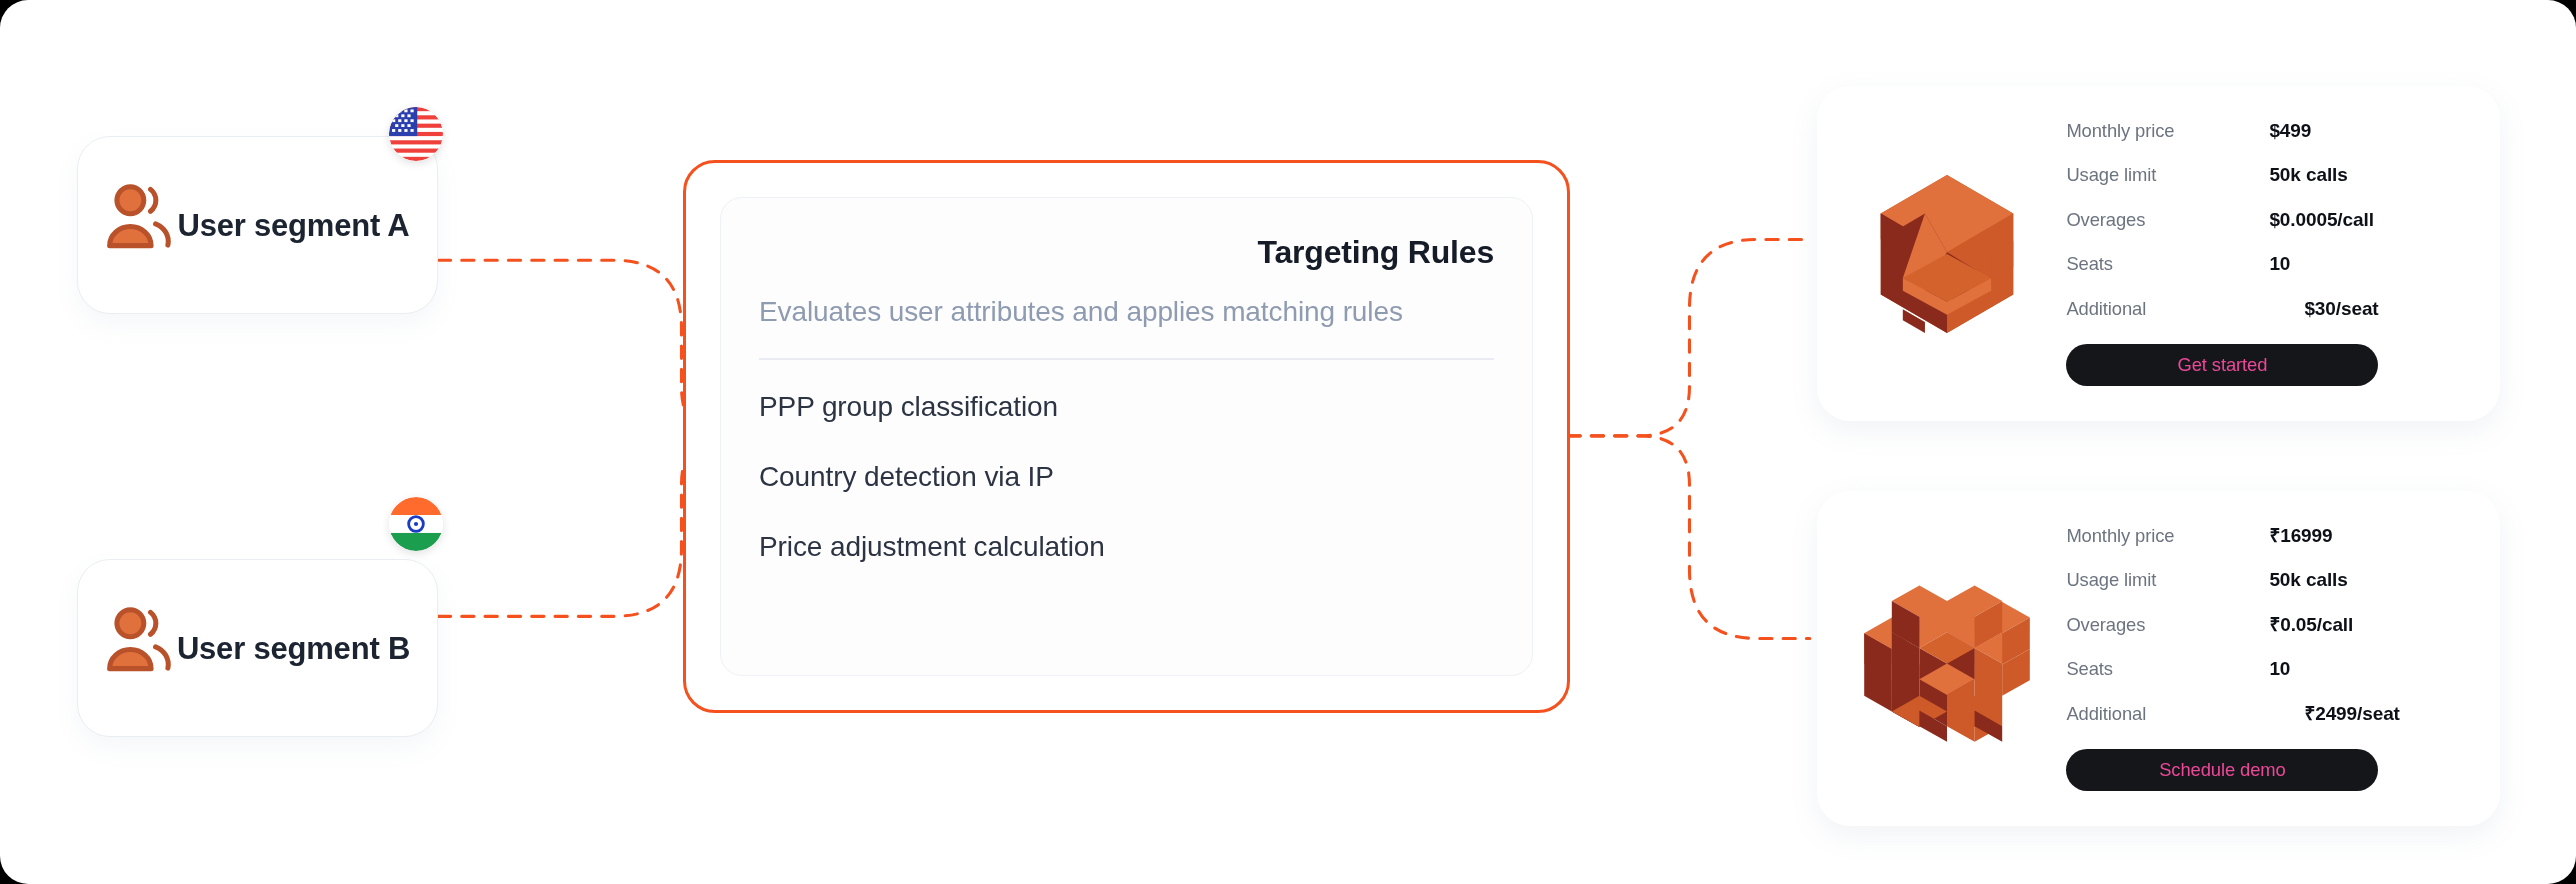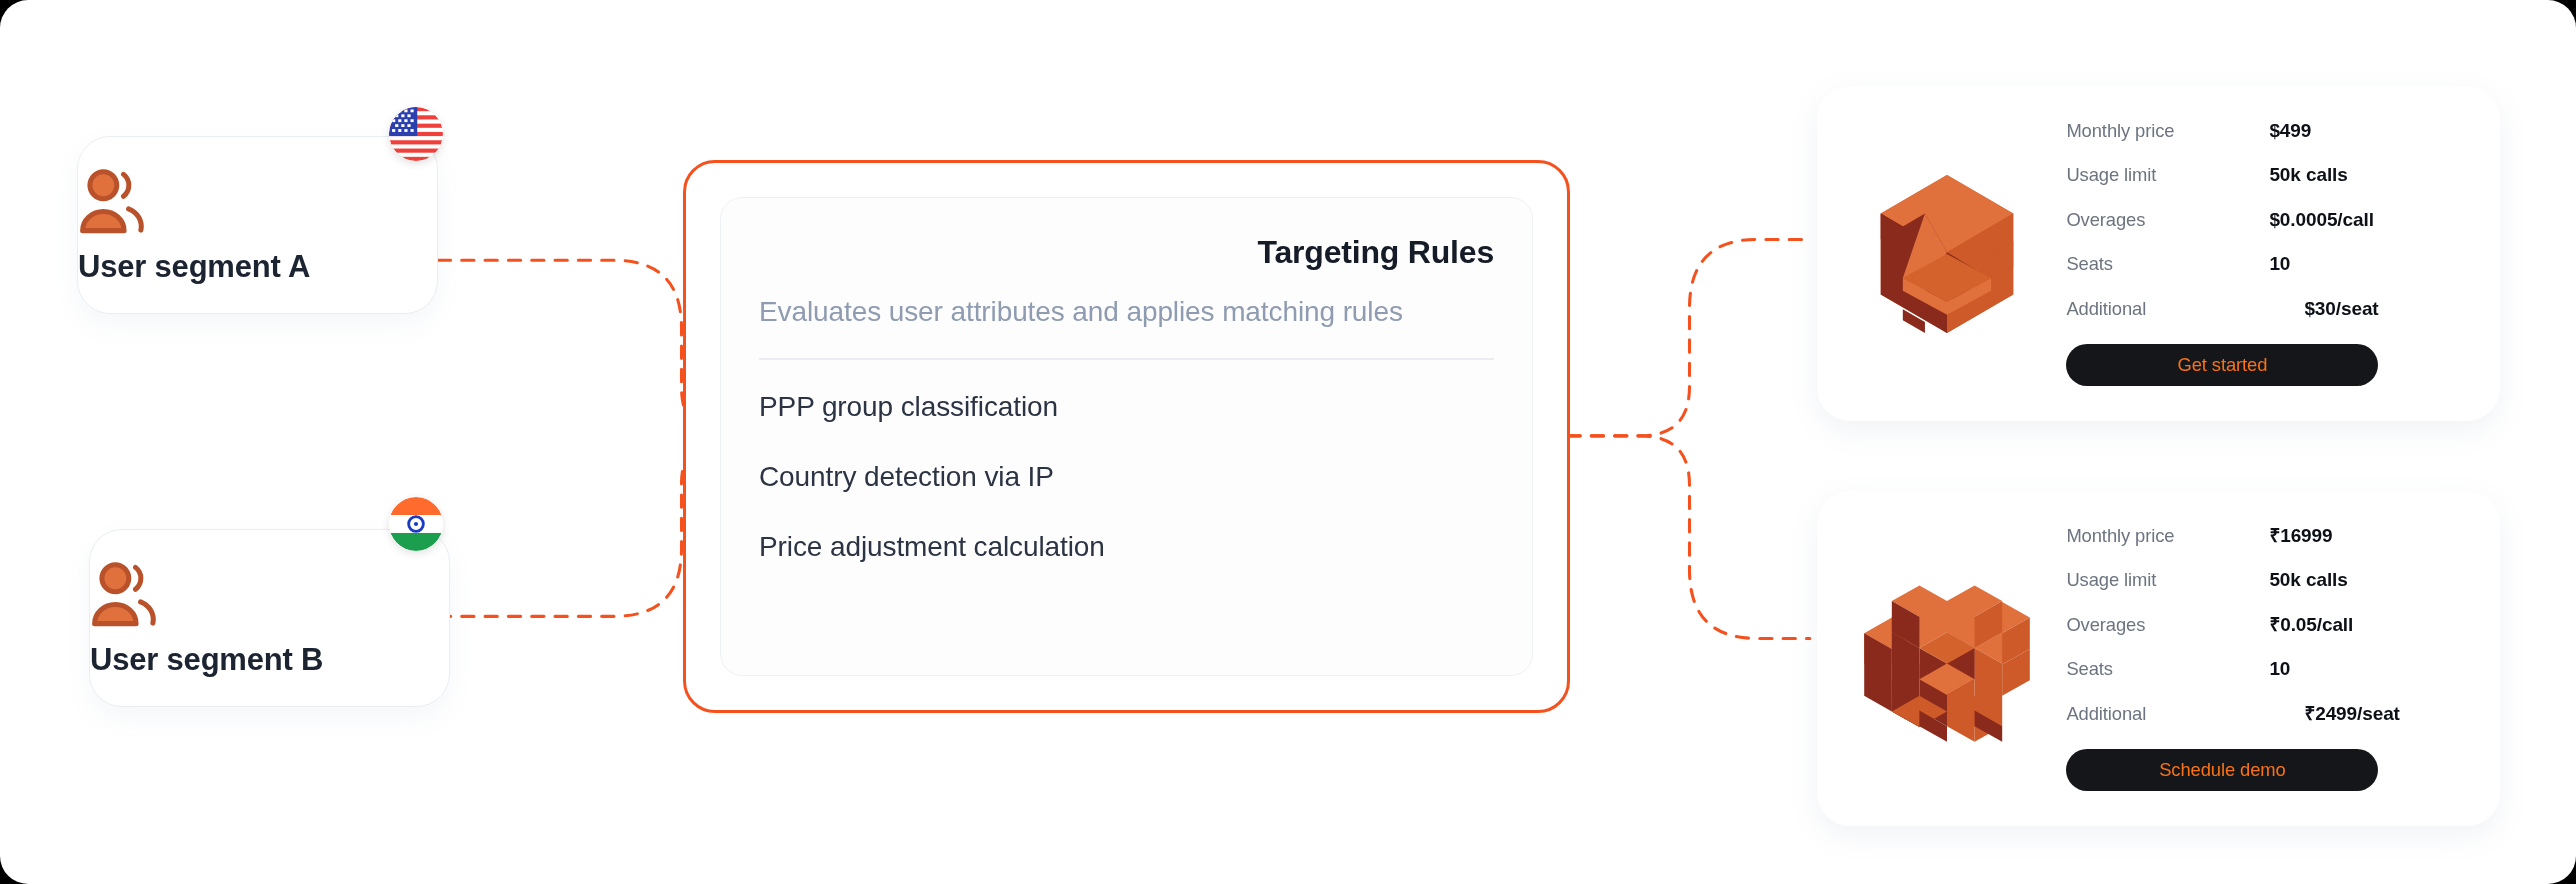--- a/index.html
+++ b/index.html
@@ -19,25 +19,25 @@
 
   
   .segment-card {
     position: absolute;
     width: 361px; height: 178px;
     background: #ffffff;
     border: 1.8px solid #e9eef3;
     border-radius: 33px;
     box-shadow: 0 11px 24.6px rgba(120,140,165,0.07);
     display: flex;
-    flex-direction: column;
+    align-items: center;
     justify-content: center;
   }
   .segment-card.a { left: 77px; top: 136px; }
-  .segment-card.b { left: 77px; top: 529px; margin-left: 12px; }
+  .segment-card.b { left: 77px; top: 559px; }
 
   .seg-icon { width: 72px; height: 65px; margin-bottom: 17px; }
   .seg-label {
     font-size: 31px;
     font-weight: 700;
     color: #1b2430;
     letter-spacing: -0.2px;
     line-height: 1;
   }
 
@@ -143,21 +143,21 @@
     font-weight: 700;
     color: #0d1117;
     letter-spacing: -0.1px;
     line-height: 1;
   }
   .cta-button {
     margin-top: 26px;
     display: block;
     width: 312px; height: 42px;
     background: #15161a;
-    color: #f97316;
+    color: #ec4899;
     border: none;
     border-radius: 21px;
     font-family: "Liberation Sans", sans-serif;
     font-size: 18.4px;
     font-weight: 400;
     letter-spacing: -0.1px;
     cursor: pointer;
   }
 
   

